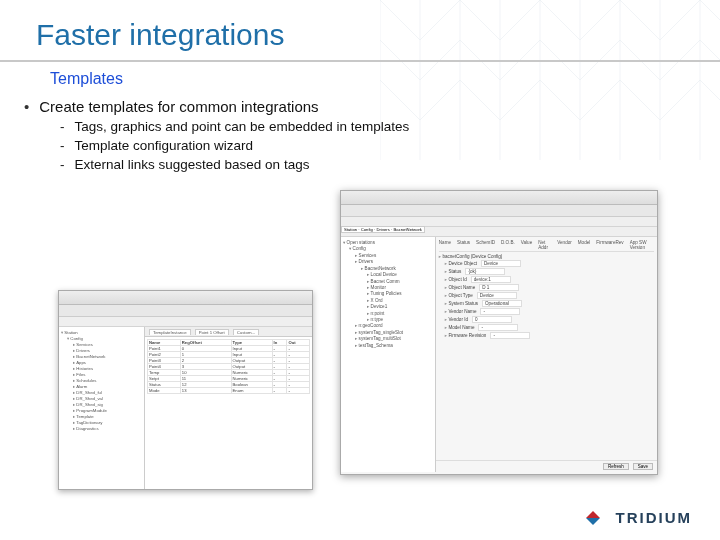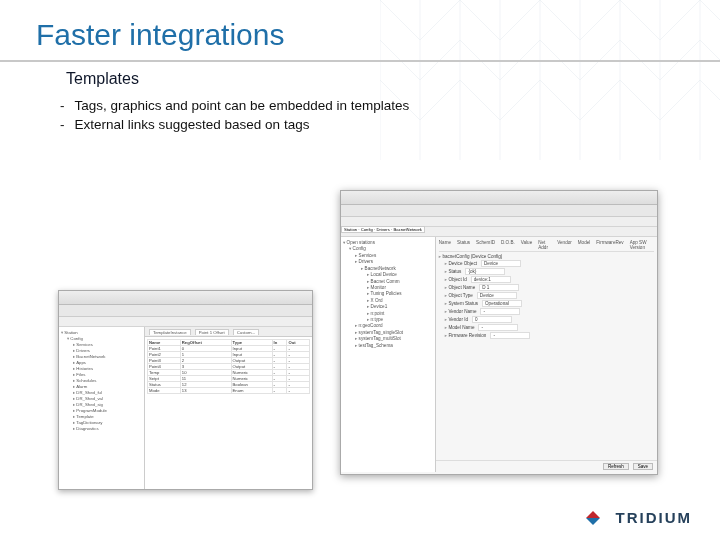--- a/index.html
+++ b/index.html
@@ -15,21 +15,21 @@
     position: absolute; top: 0; right: 0; width: 340px; height: 160px;
     opacity: 0.25; pointer-events: none;
   }
   .slide { position: relative; padding: 18px 0 0 0; }
   .title {
     color: #1f6fa8; font-size: 30px; font-weight: 400;
     padding: 0 0 6px 36px;
   }
   .rule { height: 2px; background: #c8c8c8; margin: 2px 0 8px 0; }
   .subtitle {
-    color: #0f172a; font-size: 16px; padding-left: 66px; margin-bottom: 10px;
+    color: #1d4ed8; font-size: 16px; padding-left: 50px; margin-bottom: 10px;
   }
   .bullets { padding-left: 24px; color: #111; }
   .bullets li { list-style: none; margin-bottom: 4px; }
   .b1 { font-size: 15px; padding-left: 0; }
   .b1::before { content: "•"; color: #333; margin-right: 10px; }
   .sub1 { font-size: 13.5px; padding-left: 36px; margin-top: 2px; }
   .sub1::before { content: "-"; margin-right: 10px; }
   .sub1.indent-wrap { padding-left: 52px; text-indent: -16px; }
   .screens { position: absolute; left: 58px; top: 290px; }
   .screen1 {
@@ -89,21 +89,23 @@
     <path d="M0 0 L0 160 M40 0 L40 160 M80 0 L80 160 M120 0 L120 160 M160 0 L160 160 M200 0 L200 160 M240 0 L240 160 M280 0 L280 160 M320 0 L320 160"></path>
   </g>
 </svg>
 
 <div class="slide">
   <div class="title">Faster integrations</div>
   <div class="rule"></div>
   <div class="subtitle">Templates</div>
 
   <ul class="bullets">
+    <li class="b1"><span>Create templates for common integrations</span></li>
     <li class="sub1">Tags, graphics and point can be embedded in templates</li>
+    <li class="sub1">Template configuration wizard</li>
     <li class="sub1 indent-wrap">External links suggested based on tags</li>
   </ul>
 </div>
 
 <div class="screen2">
   <div class="win-bar"></div>
   <div class="win-toolbar"></div>
   <div class="win-toolbar2">
     <span class="field-box">Station · Config · Drivers · BacnetNetwork</span>
   </div>

